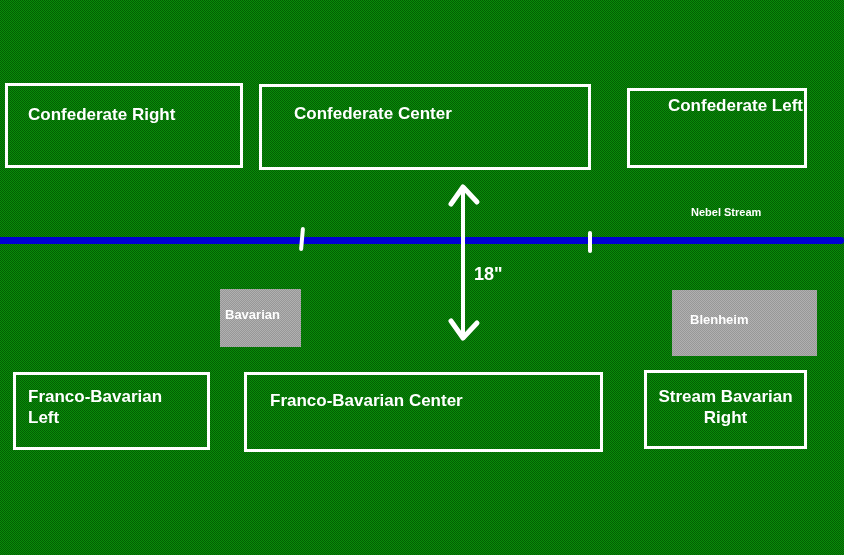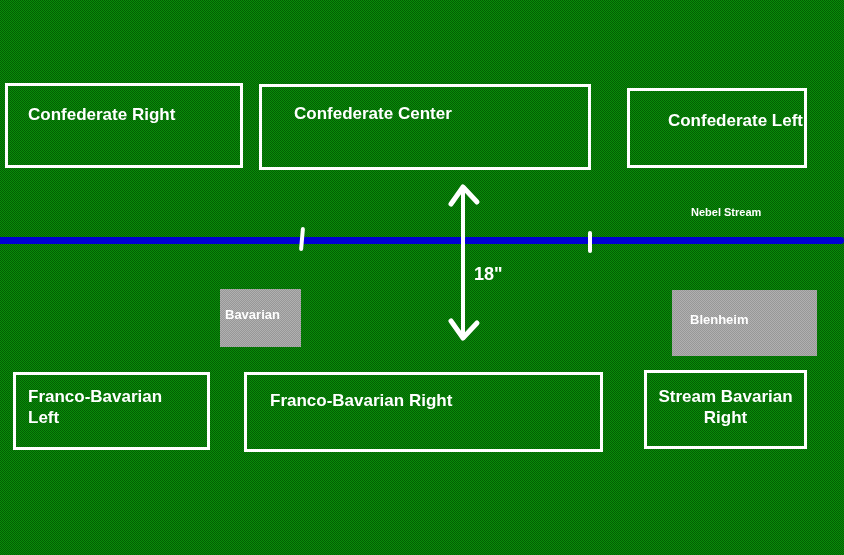--- a/index.html
+++ b/index.html
@@ -26,21 +26,21 @@
   }
   .unit-box .lbl { position: absolute; display: block; }
 
   #box-conf-right  { left: 5px;   top: 83px;  width: 238px; height: 85px; }
   #box-conf-right .lbl  { left: 20px; top: 18px; }
 
   #box-conf-center { left: 259px; top: 84px;  width: 332px; height: 86px; }
   #box-conf-center .lbl { left: 32px; top: 16px; }
 
   #box-conf-left   { left: 627px; top: 88px;  width: 180px; height: 80px; }
-  #box-conf-left .lbl   { left: 0; top: 19px; width: 100%; text-align: center; padding-left: 37px; }
+  #box-conf-left .lbl   { left: 0; top: 4px; width: 100%; text-align: center; padding-left: 37px; }
 
   #box-fb-left     { left: 13px;  top: 372px; width: 197px; height: 78px; padding-left: 26px; }
   #box-fb-left .lbl     { left: 12px; top: 11px; width: 170px; }
 
   #box-fb-center   { left: 244px; top: 372px; width: 359px; height: 80px; }
   #box-fb-center .lbl   { left: 23px; top: 15px; }
 
   #box-fb-right    { left: 644px; top: 370px; width: 163px; height: 79px; }
   #box-fb-right .lbl    { left: 0; top: 13px; width: 100%; text-align: center; }
 
@@ -118,19 +118,19 @@
     <span class="lbl">Bavarian</span>
   </div>
   <div class="town" id="town-blenheim">
     <span class="lbl">Blenheim</span>
   </div>
 
   <div class="unit-box" id="box-fb-left">
     <span class="lbl">Franco-Bavarian Left</span>
   </div>
   <div class="unit-box" id="box-fb-center">
-    <span class="lbl">Franco-Bavarian Right</span>
+    <span class="lbl">Franco-Bavarian Center</span>
   </div>
   <div class="unit-box" id="box-fb-right">
     <span class="lbl">Stream Bavarian Right</span>
   </div>
 
 </div>
 
 </body></html>

